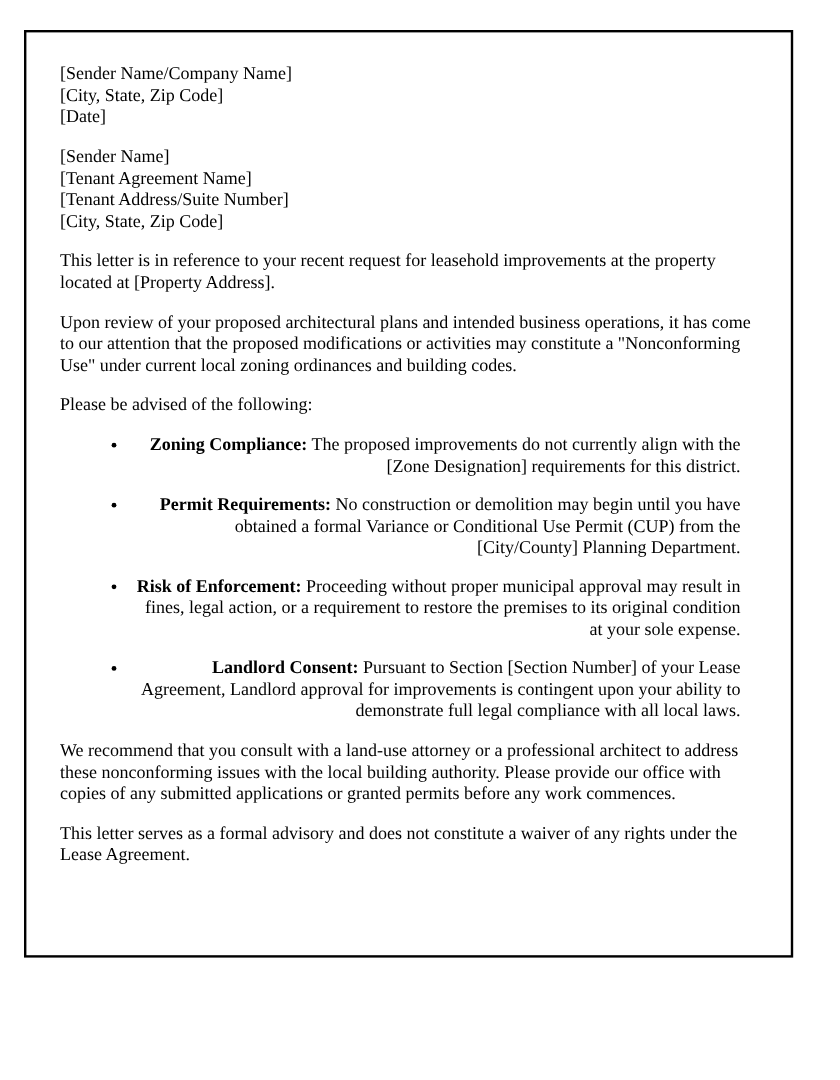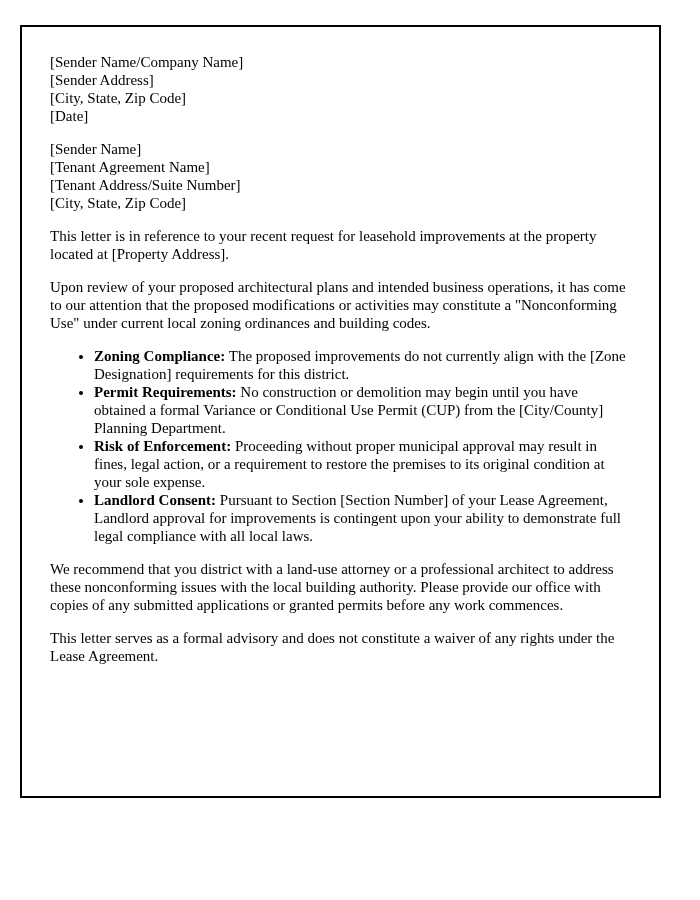--- a/index.html
+++ b/index.html
@@ -36,55 +36,55 @@
     .subject {
       font-weight: bold;
       margin: 0 0 15px 0;
     }
     .para { margin: 0 0 15px 0; }
     ul.advisory-list {
       margin: 0 0 15px 0;
       padding: 0 0 0 44px;
       list-style-type: disc;
     }
-    ul.advisory-list li { margin: 0; }
+    ul.advisory-list li { margin: 14px; text-align: right; }
     strong { font-weight: bold; }
   </style>
 </head>
 <body>
 
 <div class="page">
   <div class="letter-container">
 
     <div class="addr-block">
       <div class="addr-line">[Sender Name/Company Name]</div>
-      <div class="addr-line">[Sender Address]</div>
       <div class="addr-line">[City, State, Zip Code]</div>
       <div class="addr-line">[Date]</div>
     </div>
 
     <div class="addr-block">
       <div class="addr-line">[Sender Name]</div>
       <div class="addr-line">[Tenant Agreement Name]</div>
       <div class="addr-line">[Tenant Address/Suite Number]</div>
       <div class="addr-line">[City, State, Zip Code]</div>
     </div>
 
 
 
     <div class="para">This letter is in reference to your recent request for leasehold improvements at the property located at [Property Address].</div>
 
     <div class="para">Upon review of your proposed architectural plans and intended business operations, it has come to our attention that the proposed modifications or activities may constitute a "Nonconforming Use" under current local zoning ordinances and building codes.</div>
 
+    <div class="para">Please be advised of the following:</div>
 
     <ul class="advisory-list">
       <li><strong>Zoning Compliance:</strong> <span>The proposed improvements do not currently align with the [Zone Designation] requirements for this district.</span></li>
       <li><strong>Permit Requirements:</strong> <span>No construction or demolition may begin until you have obtained a formal Variance or Conditional Use Permit (CUP) from the [City/County] Planning Department.</span></li>
       <li><strong>Risk of Enforcement:</strong> <span>Proceeding without proper municipal approval may result in fines, legal action, or a requirement to restore the premises to its original condition at your sole expense.</span></li>
       <li><strong>Landlord Consent:</strong> <span>Pursuant to Section [Section Number] of your Lease Agreement, Landlord approval for improvements is contingent upon your ability to demonstrate full legal compliance with all local laws.</span></li>
     </ul>
 
-    <div class="para">We recommend that you district with a land-use attorney or a professional architect to address these nonconforming issues with the local building authority. Please provide our office with copies of any submitted applications or granted permits before any work commences.</div>
+    <div class="para">We recommend that you consult with a land-use attorney or a professional architect to address these nonconforming issues with the local building authority. Please provide our office with copies of any submitted applications or granted permits before any work commences.</div>
 
     <div class="para">This letter serves as a formal advisory and does not constitute a waiver of any rights under the Lease Agreement.</div>
 
   </div>
 </div>
 
 </body></html>

